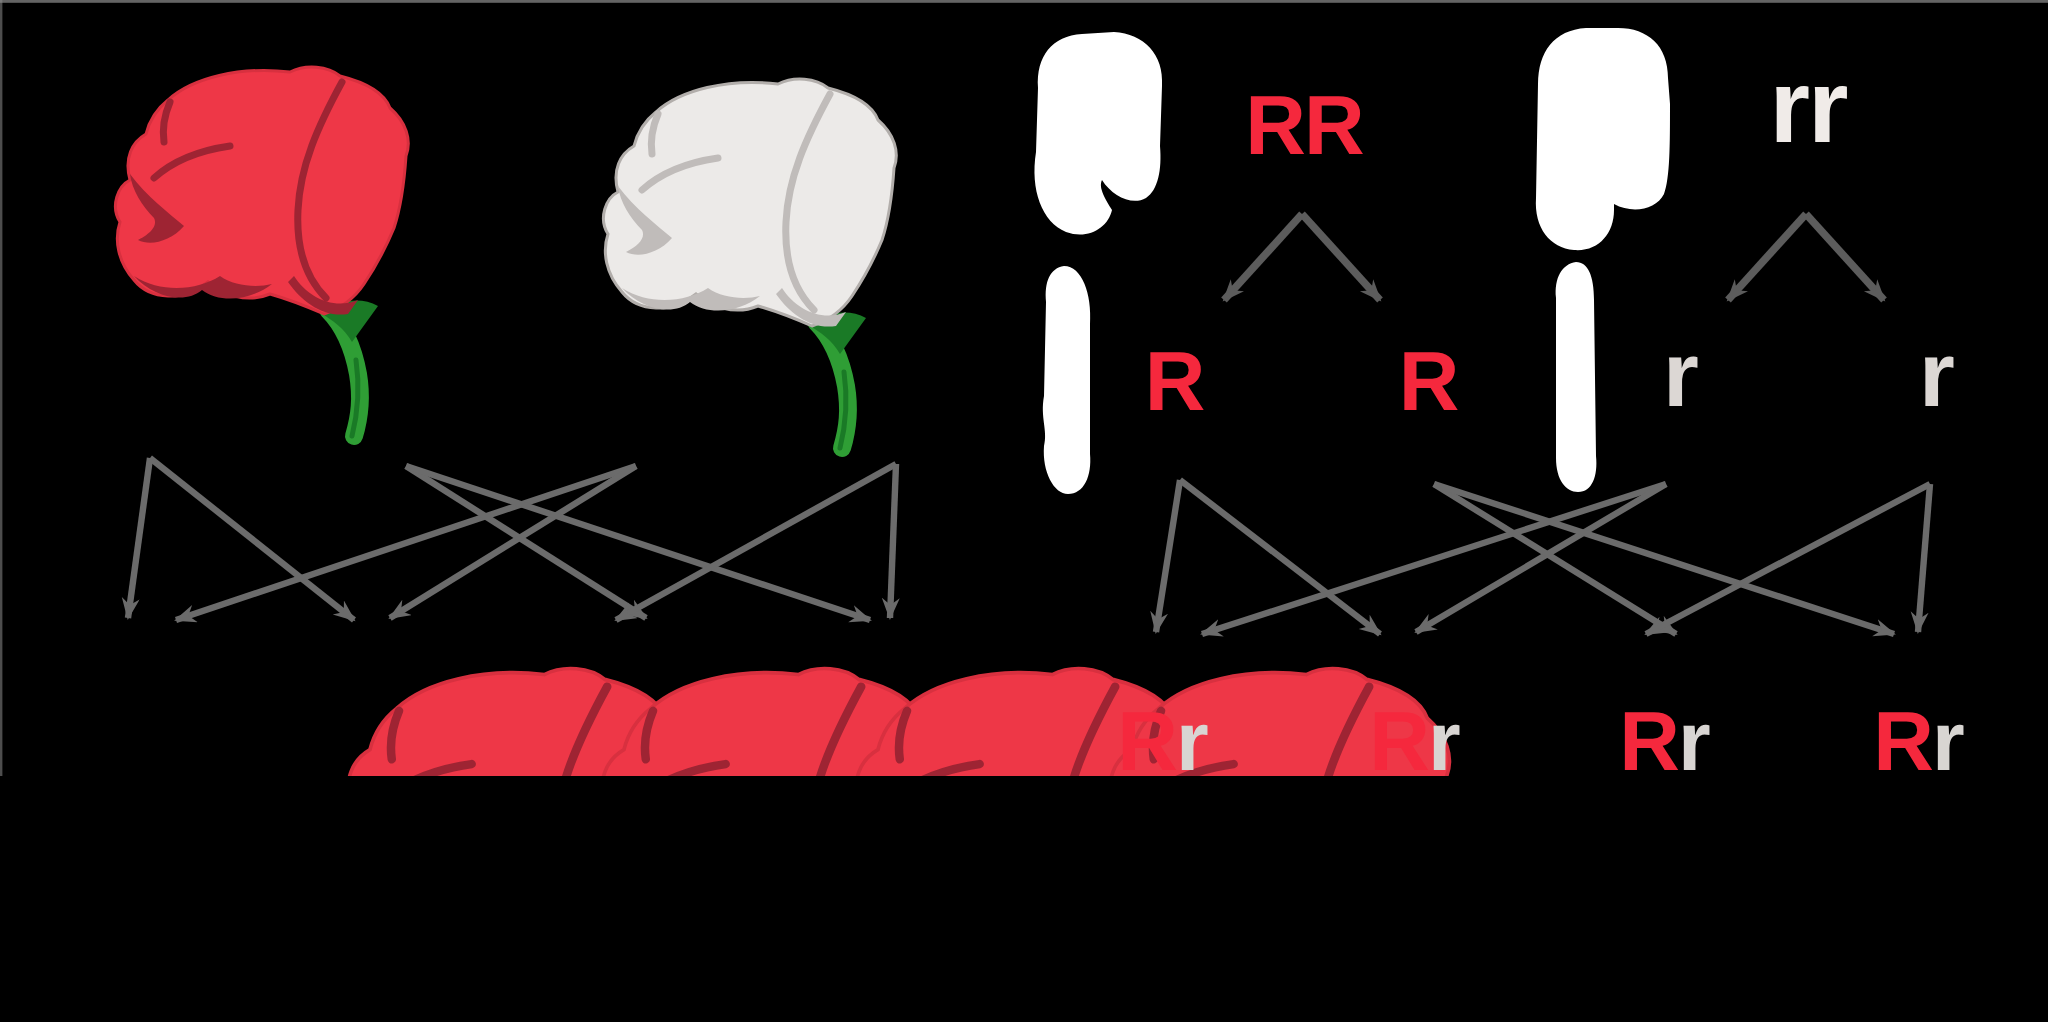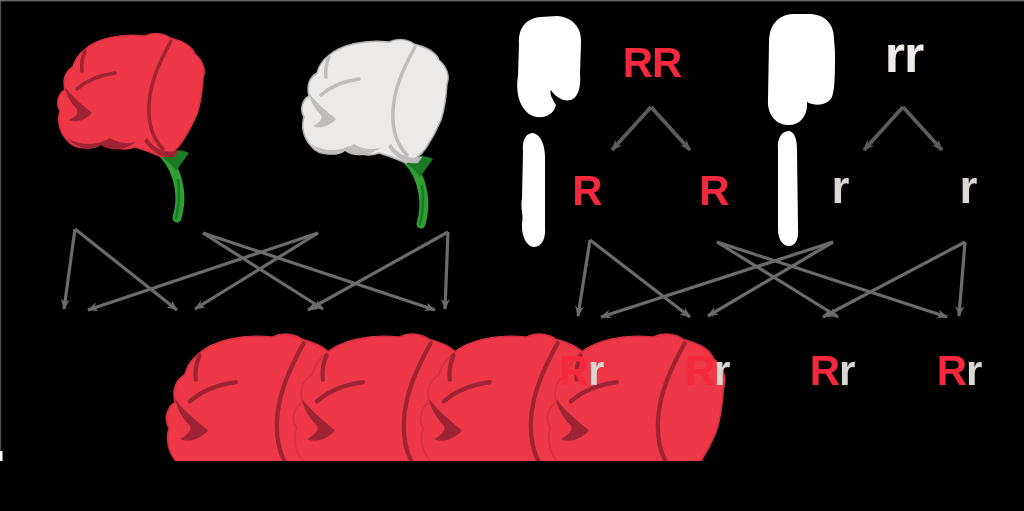--- a/index.html
+++ b/index.html
@@ -1,18 +1,18 @@
 <!DOCTYPE html>
 <html><head>
 <meta charset="utf-8">
 <style>
   html,body{margin:0;padding:0;background:#000;}
   .stage{
     position:relative;
-    width:1024px;height:461px;
+    width:1024px;height:388px;
     background:#000;
     overflow:hidden;
     font-family:"Liberation Sans", sans-serif;
     text-align:right;
   }
   .art{position:absolute;left:0;top:0;width:1024px;height:511px;display:block;}
 
   
   .rose-red  {--petal:#ee3747;--fold:#9e2433;--edge:#d8303f;--stem:#2f9e35;--stemdark:#1a7a26;}
   .rose-white{--petal:#eceae8;--fold:#c0bcba;--edge:#b2aeab;--stem:#2f9e35;--stemdark:#1a7a26;}

